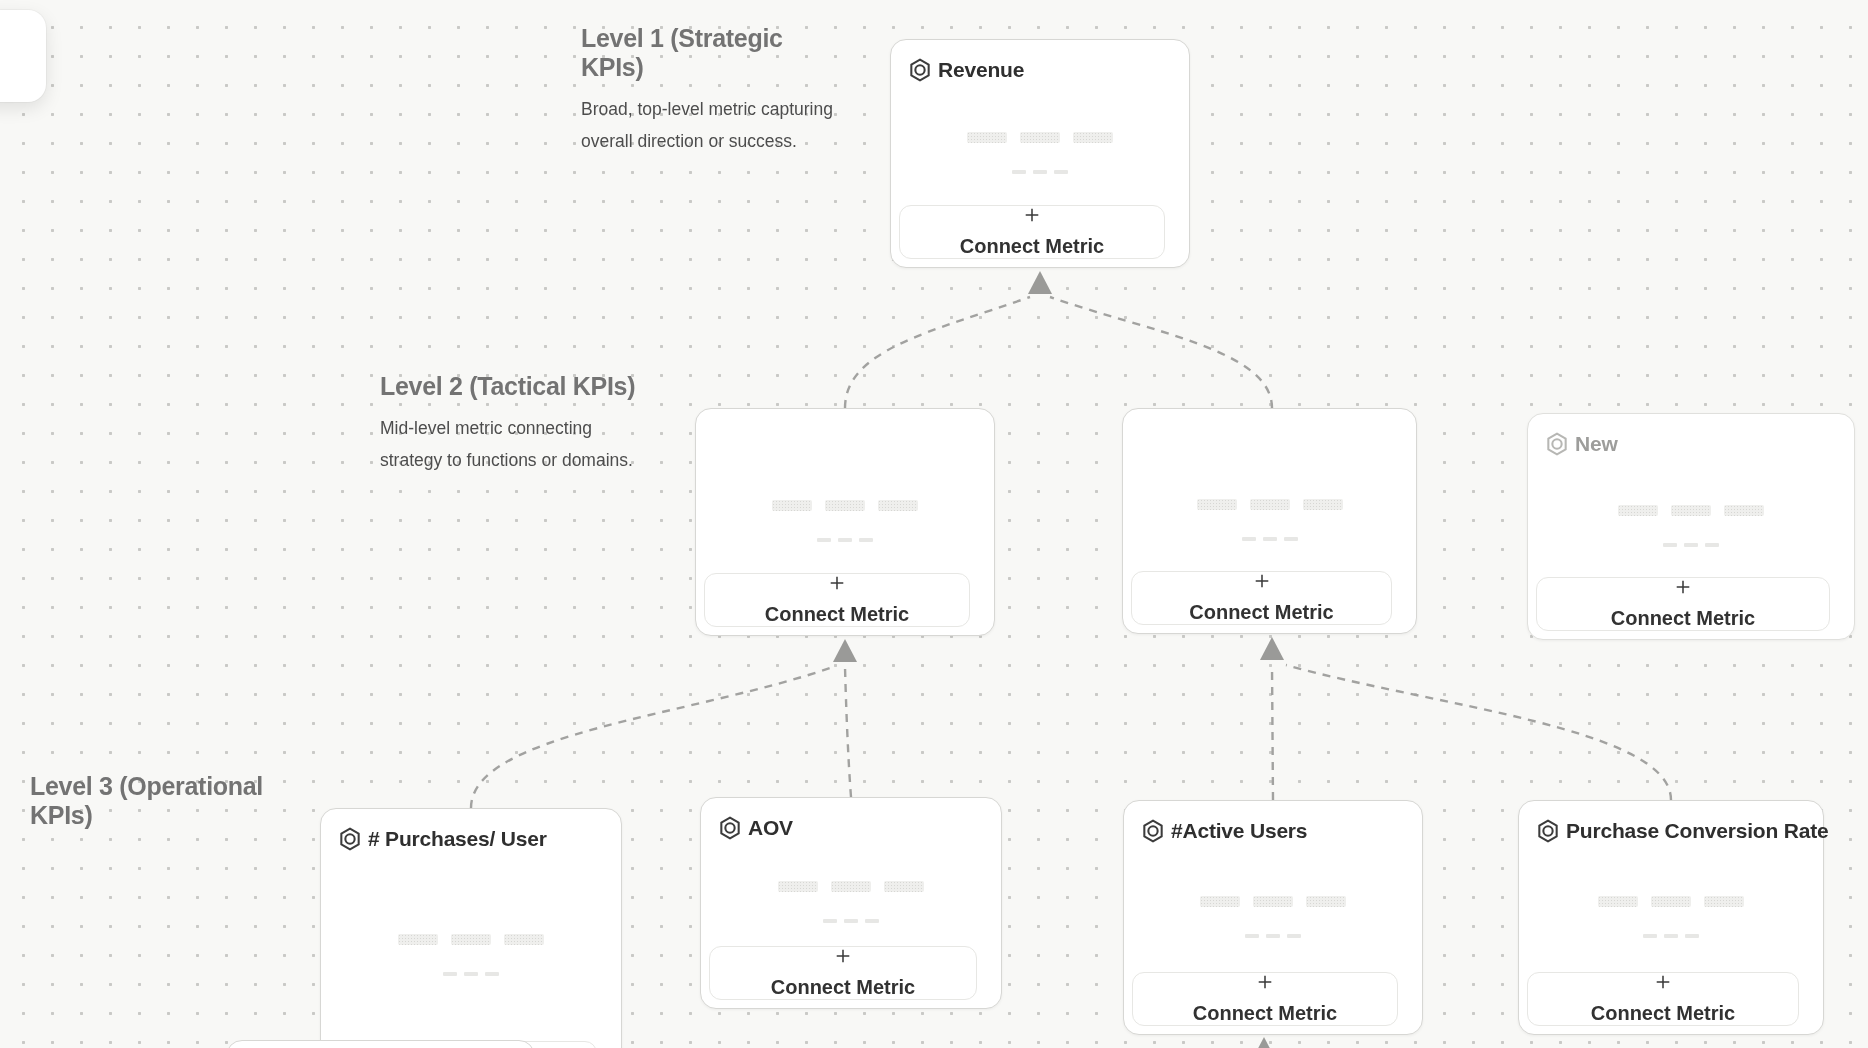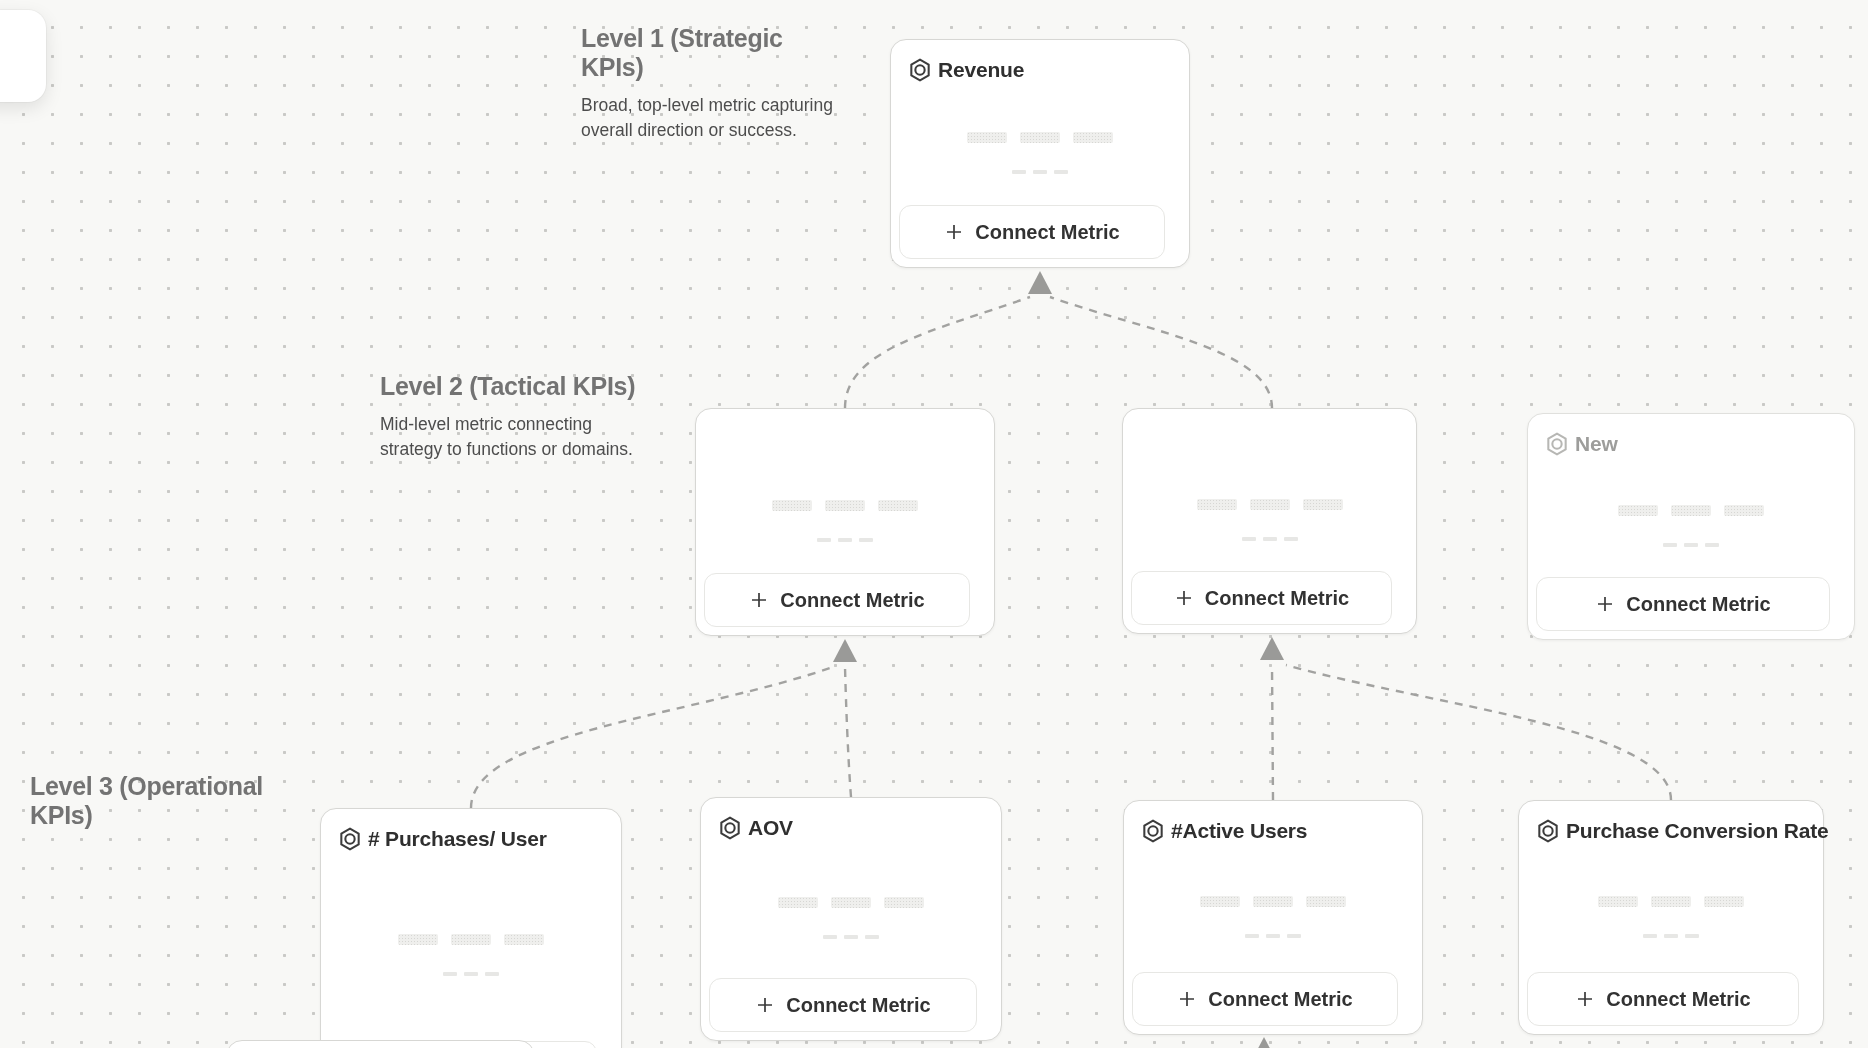--- a/index.html
+++ b/index.html
@@ -17,21 +17,21 @@
     font-family:"Liberation Sans", sans-serif;
     background-color:var(--canvas-background);
     background-image:radial-gradient(circle, var(--grid-dot) 1.4px, rgba(0,0,0,0) 1.5px);
     background-size:29px 29px;
     background-position:9px 13px;
     position:relative;
     color:var(--title-text);
   }
   .level-label{position:absolute}
   .level-title{font-size:25px;font-weight:700;letter-spacing:-0.3px;color:#737373}
-  .level-desc{margin-top:11px;font-size:17.5px;line-height:25px;color:#4d4d4d}
+  .level-desc{margin-top:11px;font-size:17.5px;line-height:32px;color:#4d4d4d}
 
   .card{
     position:absolute;background:#fff;border:1px solid var(--card-border);
     border-radius:16px;box-shadow:0 1px 3px rgba(0,0,0,.05);
   }
   .card-header{display:flex;align-items:center;gap:5px;padding:17px 16px 0 16px}
   .card-title{font-size:21px;font-weight:700;letter-spacing:-0.2px;color:var(--title-text);white-space:nowrap}
   .icon-wrap{display:inline-flex;flex:0 0 auto}
 
   .skeleton{position:absolute;left:0;right:0;top:64px;bottom:66px;
@@ -39,21 +39,21 @@
   .sk-row{display:flex;gap:13px;align-items:center}
   .sk-pill{width:40px;height:11px;border-radius:2px;background-color:#efefed;
     background-image:radial-gradient(#d7d7d4 0.8px, rgba(0,0,0,0) 0.9px);background-size:3px 3px}
   .sk-row2{display:flex;gap:7px;align-items:center}
   .sk-dash{width:14px;height:4px;border-radius:1px;background:#e7e7e5}
 
   .connect-btn{
     position:absolute;left:8px;right:24px;bottom:8px;height:54px;
     background:#fff;border:1px solid #e7e7e4;border-radius:12px;
     display:flex;align-items:center;justify-content:center;gap:11px;
-    font-family:inherit;font-size:20px;font-weight:600;color:#323232;cursor:pointer;
+    font-family:inherit;font-size:20px;font-weight:600;color:#323232;cursor:pointer;flex-direction:column;
   }
 
   .card--muted{border-color:#e0e0dd}
   .card--muted .card-title{color:var(--muted-text);font-weight:600}
   .card--muted .metric-icon path,
   .card--muted .metric-icon circle{stroke:#b7b7b4}
 
   .card--partial{height:60px;box-shadow:none}
 
   #edges{position:absolute;left:0;top:0;pointer-events:none}
@@ -221,21 +221,21 @@
       </div>
   </div>
   <button class="connect-btn">
     <svg width="20" height="20" viewBox="0 0 20 20" stroke="#3a3a3a" stroke-width="1.7">
         <path d="M10 3 V17 M3 10 H17"></path>
       </svg>
     <span>Connect Metric</span>
   </button>
 </div>
 
-<div class="card" style="left:700px;top:797px;width:302px;height:244px">
+<div class="card" style="left:700px;top:797px;width:302px;height:212px">
   <div class="card-header">
     <span class="icon-wrap">
       <svg class="metric-icon" width="26" height="26" viewBox="0 0 24 24" fill="none" stroke="#3c3c3c" stroke-width="1.9" stroke-linejoin="round">
           <path d="M12 2.4 L20 7 V17 L12 21.6 L4 17 V7 Z"></path>
           <circle cx="12" cy="12" r="4.3"></circle>
         </svg>
     </span>
     <span class="card-title">AOV</span>
   </div>
   <div class="skeleton">

